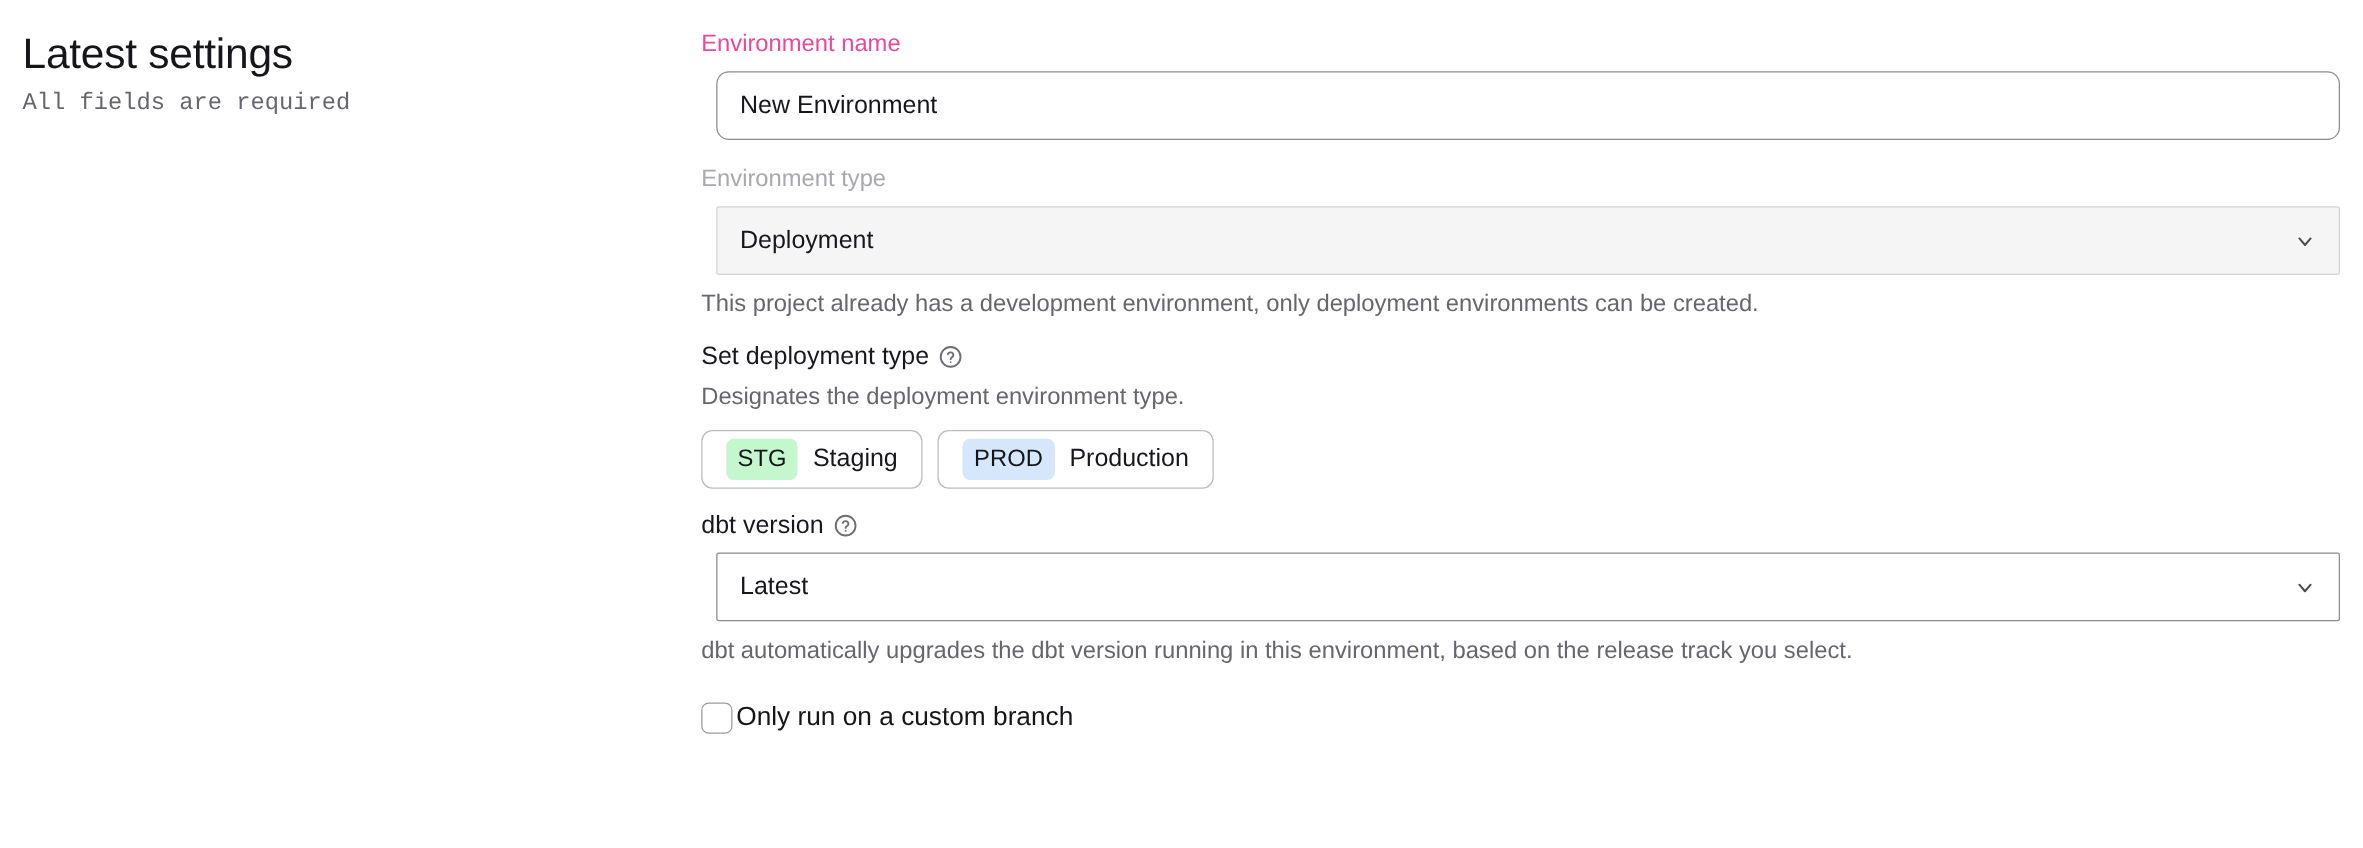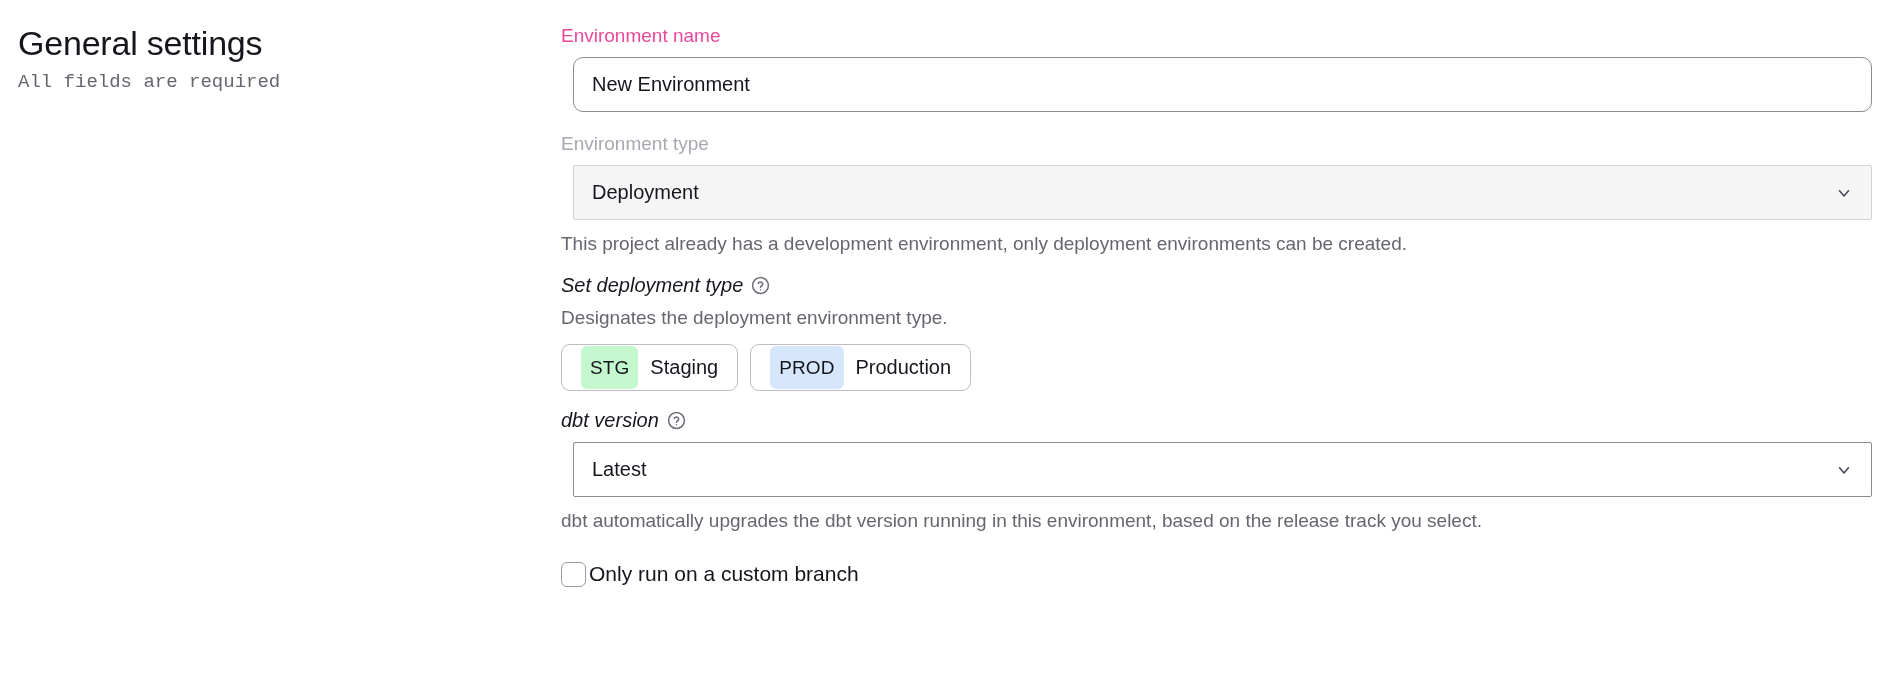--- a/index.html
+++ b/index.html
@@ -112,21 +112,20 @@
   }
 
   .section-heading {
     display: flex;
     align-items: center;
     gap: 8px;
     font-size: 20px;
     line-height: 26px;
     font-weight: 400;
     color: #17171f;
-    font-style: italic;
   }
 
   .help-icon {
     width: 19px;
     height: 19px;
     display: block;
     color: #6e6e78;
     flex: 0 0 auto;
   }
 
@@ -162,21 +161,21 @@
   .type-btn.focused {
     outline: 3px solid #8b7cf6;
     outline-offset: 2px;
     border-radius: 9px;
   }
 
   .type-badge {
     display: inline-flex;
     align-items: center;
     justify-content: center;
-    height: 43px;
+    height: 33px;
     padding: 0 9px;
     border-radius: 6px;
     font-size: 19px;
     font-weight: 400;
     color: #15151c;
     letter-spacing: 0.1px;
   }
 
   
   .check-row {
@@ -205,21 +204,21 @@
 
   .gap-lg { margin-top: 20px; }
   .gap-md { margin-top: 16px; }
 </style>
 </head>
 <body>
 
 <div class="page">
 
   <div class="left-col">
-    <div class="page-title">General settings</div>
+    <div class="page-title">Latest settings</div>
     <div class="page-subtitle">All fields are required</div>
   </div>
 
   <div class="form-col">
 
     <div>
       <div class="field-label">Environment name</div>
       <div class="control-wrap">
         <div class="text-input" placeholder="New Environment">New Environment</div>
       </div>

